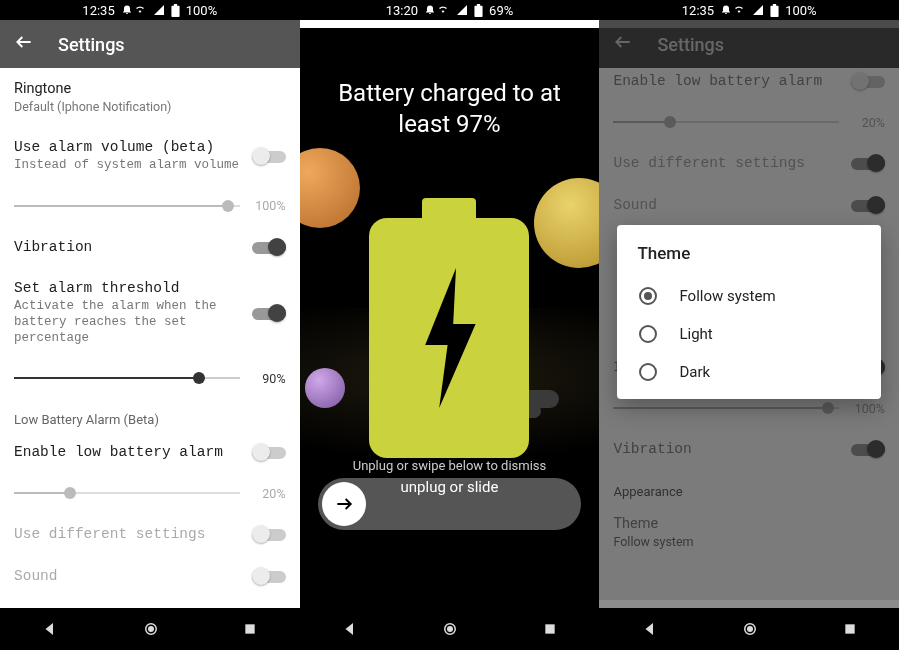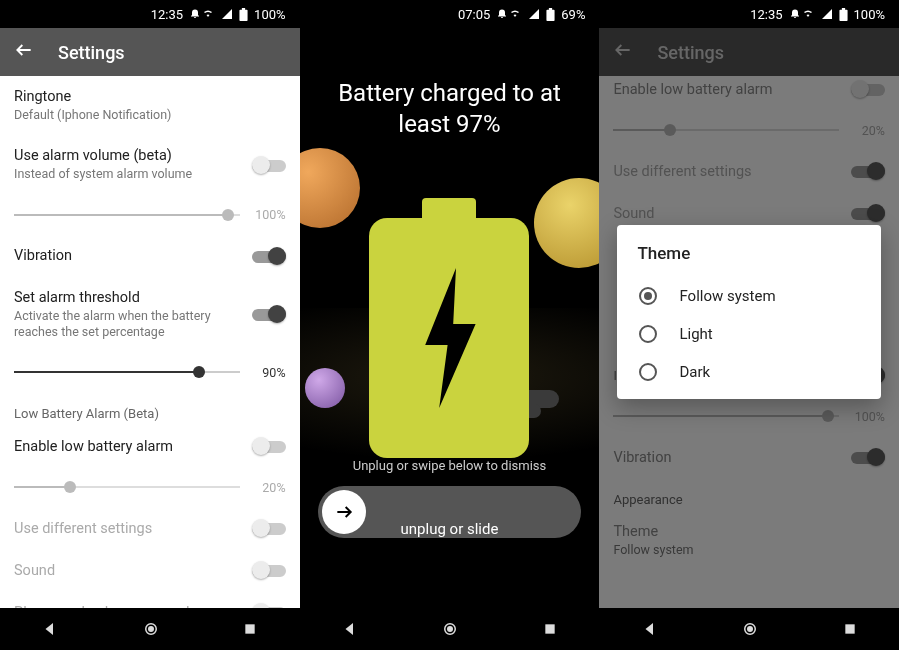--- a/index.html
+++ b/index.html
@@ -15,27 +15,27 @@
     width: 299.67px;
     height: 650px;
     position: relative;
     background: #fff;
     overflow: hidden;
   }
   .screen2 { width: 300px; }
 
   
   .statusbar {
-    height: 28px;
+    height: 20px;
     background: #000;
     color: #fff;
     font-size: 13px;
     display: flex;
     align-items: center;
-    justify-content: flex-end;
+    justify-content: center;
     padding: 0 14px;
   }
   .sb-left, .sb-right { display: flex; align-items: center; gap: 6px; }
   .sb-right svg { display: block; }
 
   
   .appbar {
     height: 48px;
     background: #555;
     color: #fff;
@@ -56,21 +56,21 @@
   .content.dim { filter: brightness(0.88); pointer-events: none; }
 
   .row {
     padding: 12px 14px;
     position: relative;
   }
   .row .label { font-size: 14.5px; color: #212121; }
   .row .sub { font-size: 12.5px; color: #777; margin-top: 2px; line-height: 1.3; }
   .row.disabled .label, .row.disabled .sub { color: #aaa; }
 
-  .toggle-row { display:flex; align-items:center; justify-content:space-between; }
+  .toggle-row { display:flex; align-items:center; justify-content:space-between;font-family:Liberation Mono, monospace; }
   .toggle-row .txt { flex:1; padding-right:12px; }
 
   .switch {
     width: 34px; height: 18px; position: relative;
   }
   .switch .track {
     position:absolute; top:4px; left:0; width:34px; height:12px;
     border-radius:7px; background:#ccc;
   }
   .switch .thumb {
@@ -161,23 +161,23 @@
     background:#cad33e; border-radius:18px;
     display:flex; align-items:center; justify-content:center;
   }
   .bolt { width:70px; height:140px; }
 
   .dismiss-text {
     position:absolute; bottom:135px; left:0; right:0; text-align:center;
     color:#ccc; font-size:13px;
   }
   .slide-pill {
-    position:absolute; bottom:70px; left:18px; right:18px; height:52px;
+    position:absolute; bottom:78px; left:18px; right:18px; height:52px;
     background:#555; border-radius:26px;
-    display:flex; align-items:flex-end; justify-content:center;
+    display:flex; align-items:flex-start; justify-content:center;
     color:#fff; font-size:15px;
   }
   .slide-thumb {
     position:absolute; left:4px; top:4px; width:44px; height:44px;
     border-radius:50%; background:#fff;
     display:flex; align-items:center; justify-content:center;
   }
 
   
   .scrim {
@@ -373,21 +373,21 @@
         <svg width="16" height="16" viewBox="0 0 24 24" fill="#ddd">
           <rect x="5" y="5" width="14" height="14"></rect>
         </svg>
       </span>
   </div>
 </div>
 
 <div class="screen screen2">
   <div class="statusbar">
     <div class="sb-left">
-      <span>07:05</span>
+      <span>13:20</span>
       <span><svg width="12" height="12" viewBox="0 0 24 24" fill="#fff">
             <path d="M12 22a2 2 0 0 0 2-2h-4a2 2 0 0 0 2 2zm6-6V11a6 6 0 1 0-12 0v5l-2 2v1h16v-1l-2-2z"></path>
           </svg></span>
     </div>
     <div class="sb-right">
       <span>
           <svg width="14" height="12" viewBox="0 0 24 24" fill="#fff">
             <path d="M12 18l3-4a5 5 0 0 0-6 0l3 4zm-6-8a10 10 0 0 1 12 0l2-2a13 13 0 0 0-16 0l2 2z"></path>
           </svg>
         </span>

